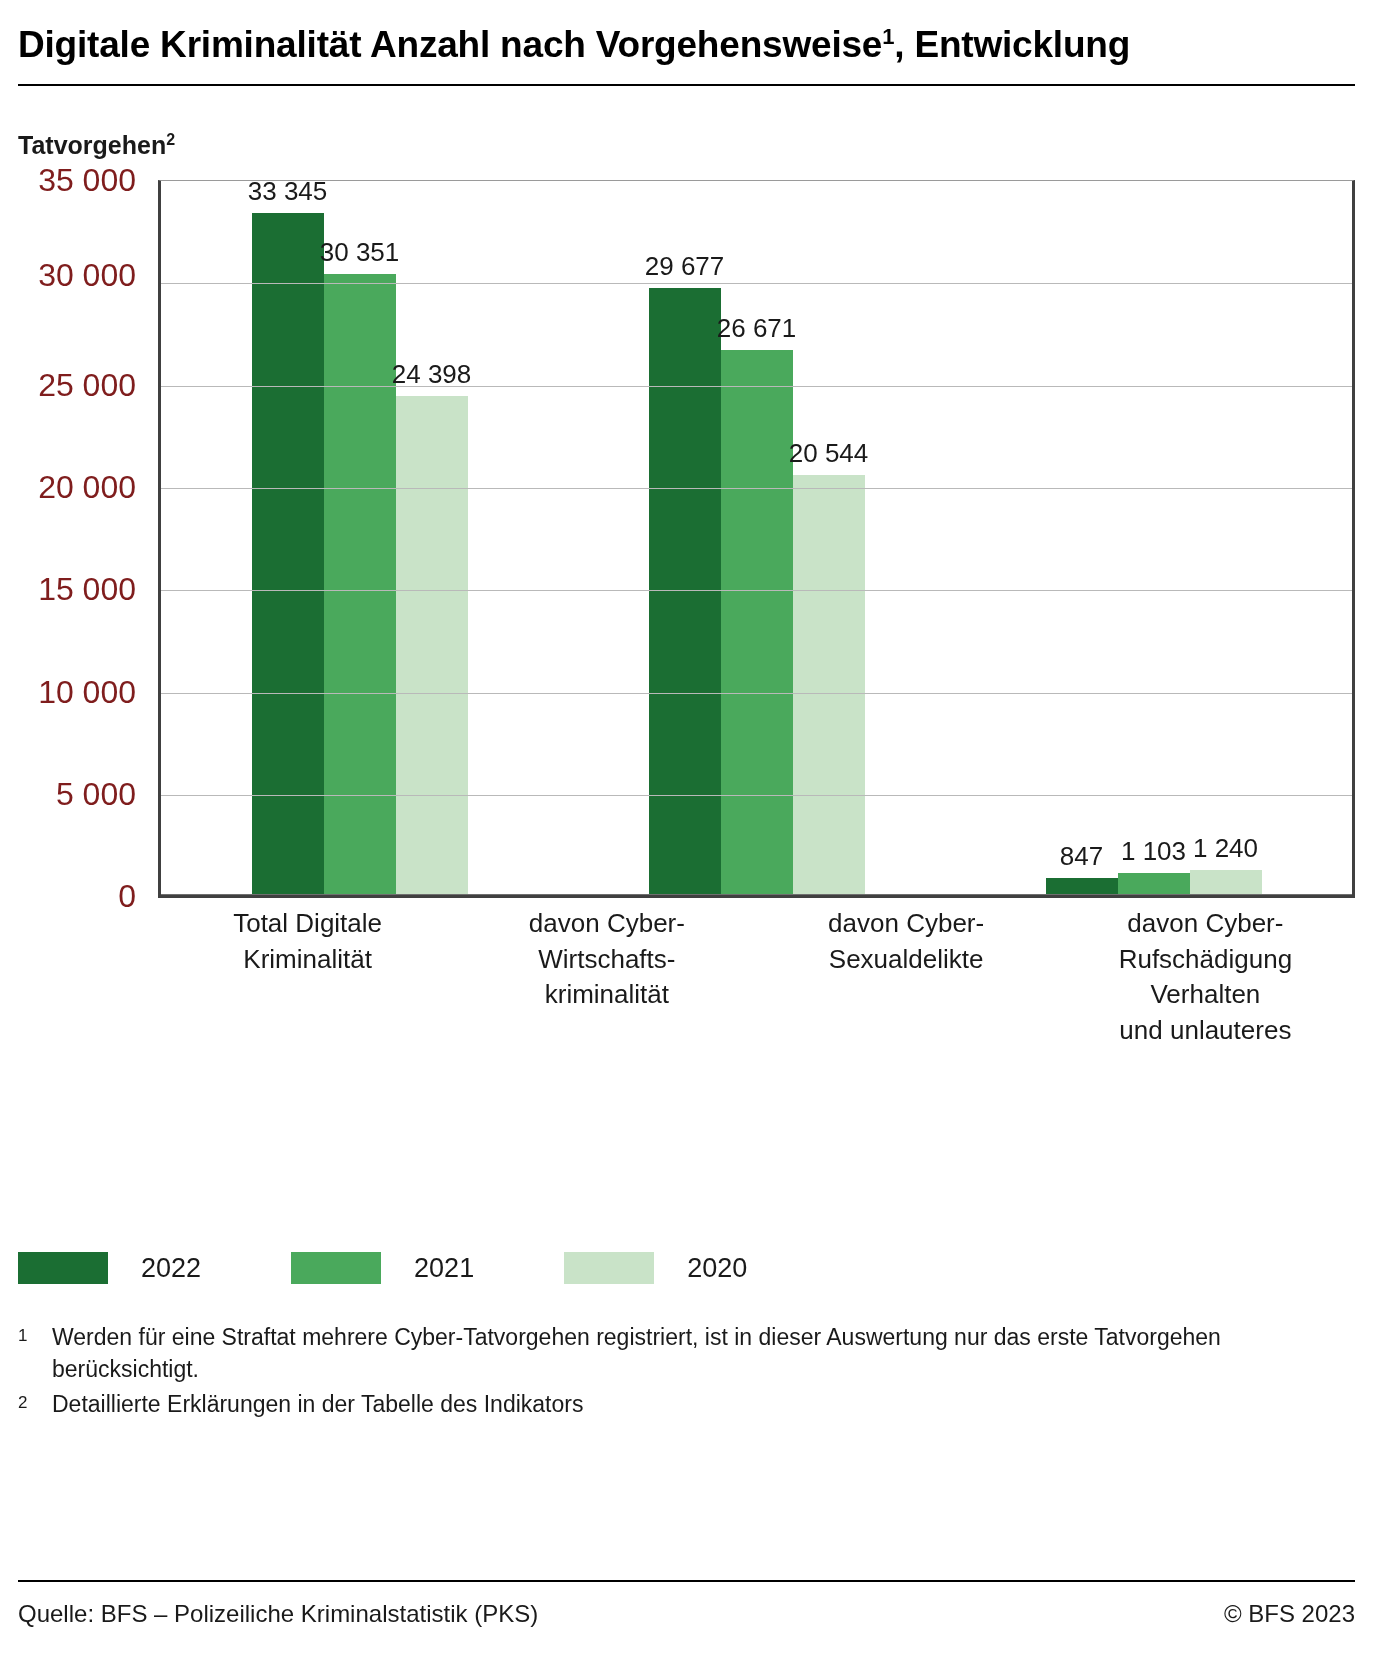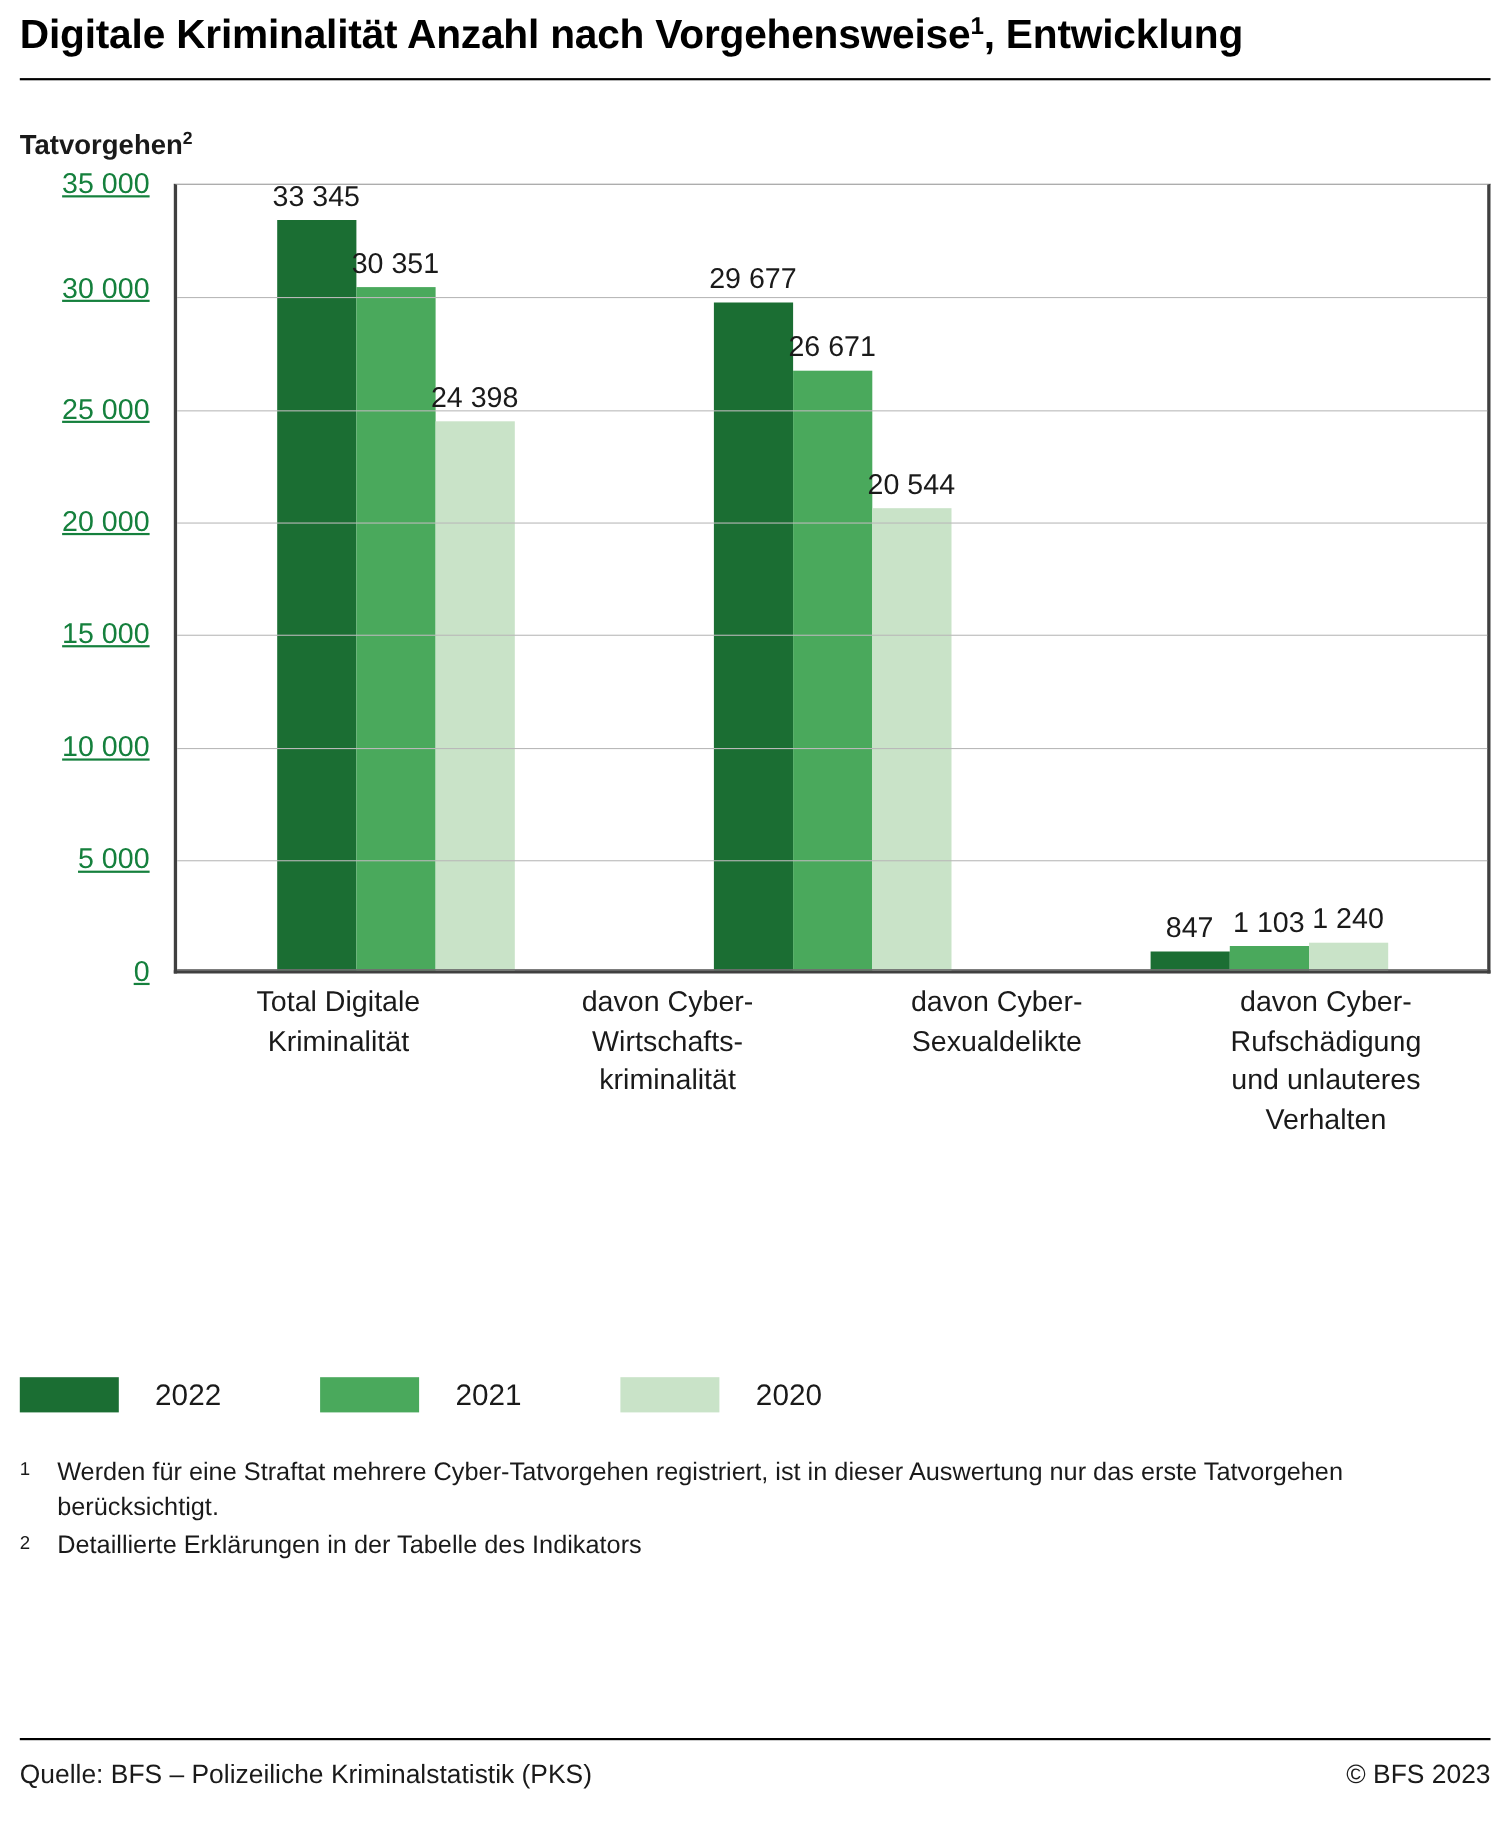--- a/index.html
+++ b/index.html
@@ -22,21 +22,21 @@
     box-sizing: border-box;
     padding: 0 18px;
   }
 
   
   .title {
     font-size: 37px;
     font-weight: bold;
     line-height: 1.32;
     letter-spacing: -0.2px;
-    padding-top: 8px;
+    padding-top: 21px;
     color: #000;
   }
   .title sup {
     font-size: 22px;
     font-weight: bold;
     vertical-align: super;
   }
   .title-rule {
     border-bottom: 2px solid #000;
     margin-top: 14px;
@@ -64,25 +64,24 @@
   .y-labels {
     position: absolute;
     left: 0;
     top: 0;
     width: 130px;
     height: 718px;
   }
   .y-label {
     position: absolute;
     right: 12px;
-    font-size: 26px;
+    font-size: 32px;
     transform: translateY(-50%);
     white-space: nowrap;
-    color: #15803d;
-    text-decoration: underline;
+    color: #7f1d1d;
   }
   .plot {
     position: absolute;
     left: 140px;
     top: 0;
     right: 0;
     height: 718px;
     border: 3px solid #404040;
     border-top: 1px solid #9a9a9a;
     box-sizing: border-box;
@@ -326,22 +325,22 @@
           <div>Wirtschafts-</div>
           <div>kriminalität</div>
         </div>
         <div class="cat">
           <div>davon Cyber-</div>
           <div>Sexualdelikte</div>
         </div>
         <div class="cat">
           <div>davon Cyber-</div>
           <div>Rufschädigung</div>
+          <div>Verhalten</div>
           <div>und unlauteres</div>
-          <div>Verhalten</div>
         </div>
       </div>
   </div>
 
   <div class="legend" id="legend">
       <div class="legend-item">
         <span class="legend-swatch" style="background: rgb(27, 110, 51);"></span>
         <span class="legend-label">2022</span>
       </div>
       <div class="legend-item">

